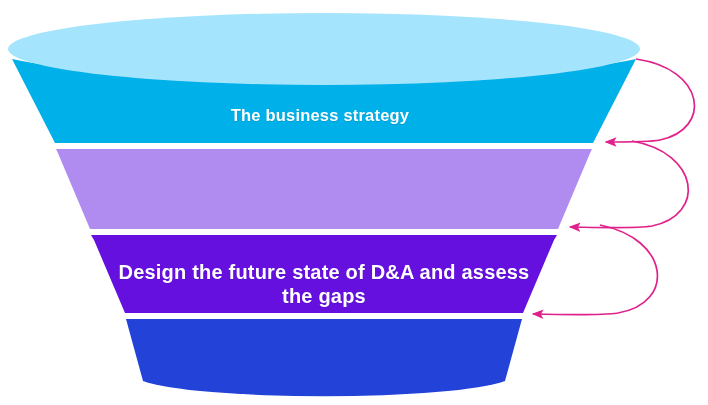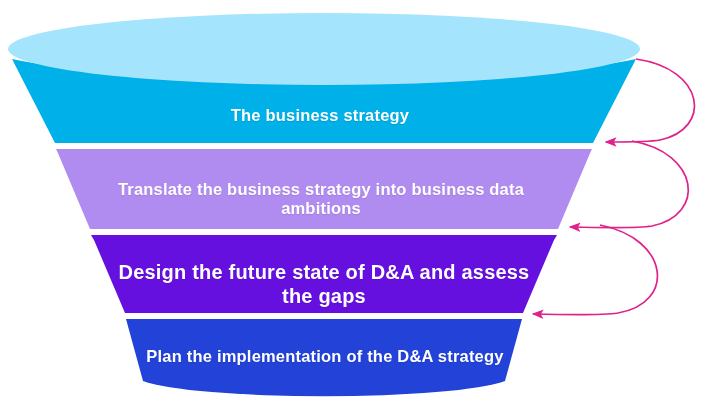--- a/index.html
+++ b/index.html
@@ -134,19 +134,17 @@
     <g>
       <path fill="none" stroke="#E0218A" stroke-width="1.7" marker-end="url(#arrowhead-pink)" d="M600,218
                C 670,232 676,296 618,306
                C 604,308 572,308 533,307"></path>
     </g>
 
   </svg>
 
   <div class="stage-label" id="label-stage-1" style="color: rgb(255, 255, 255);">The business  strategy</div>
 
-  <div class="stage-label" id="label-stage-2" style="color: rgb(255, 255, 255);">Translate the business  strategy into business  data ambitions</div>
 
   <div class="stage-label" id="label-stage-3" style="color: rgb(255, 255, 255);">Design the future state of D&amp;A and assess the gaps</div>
 
-  <div class="stage-label" id="label-stage-4" style="color: rgb(255, 255, 255);">Plan the implementation  of the D&amp;A strategy</div>
 
 </div>
 
 </body></html>

